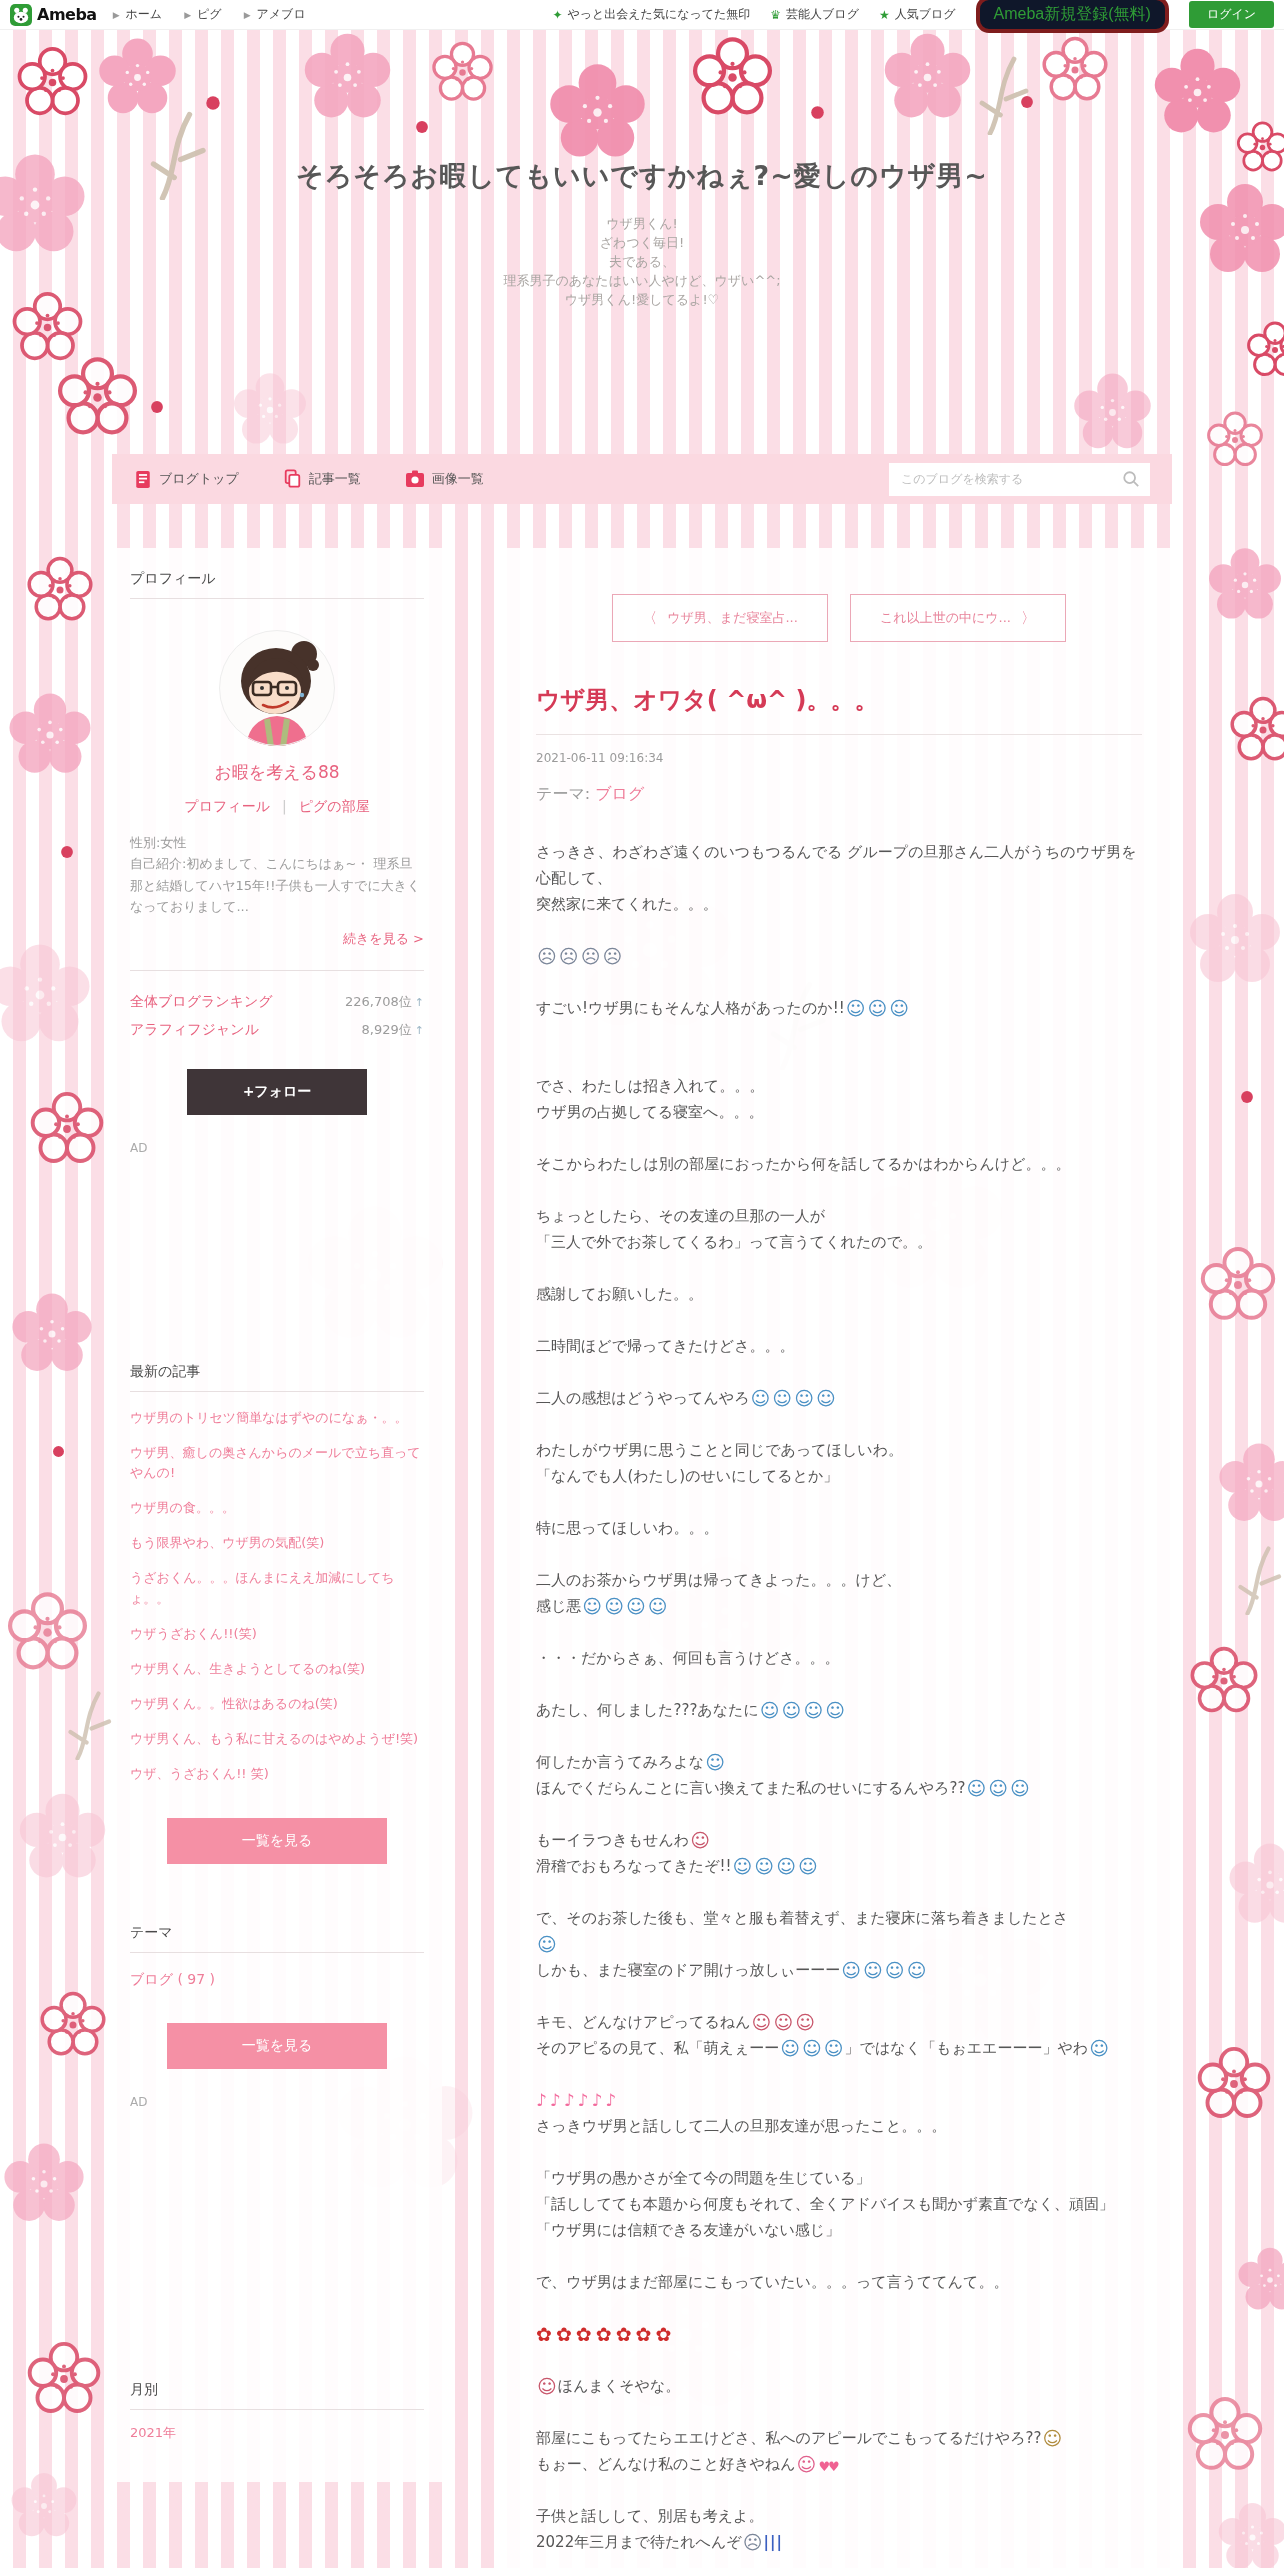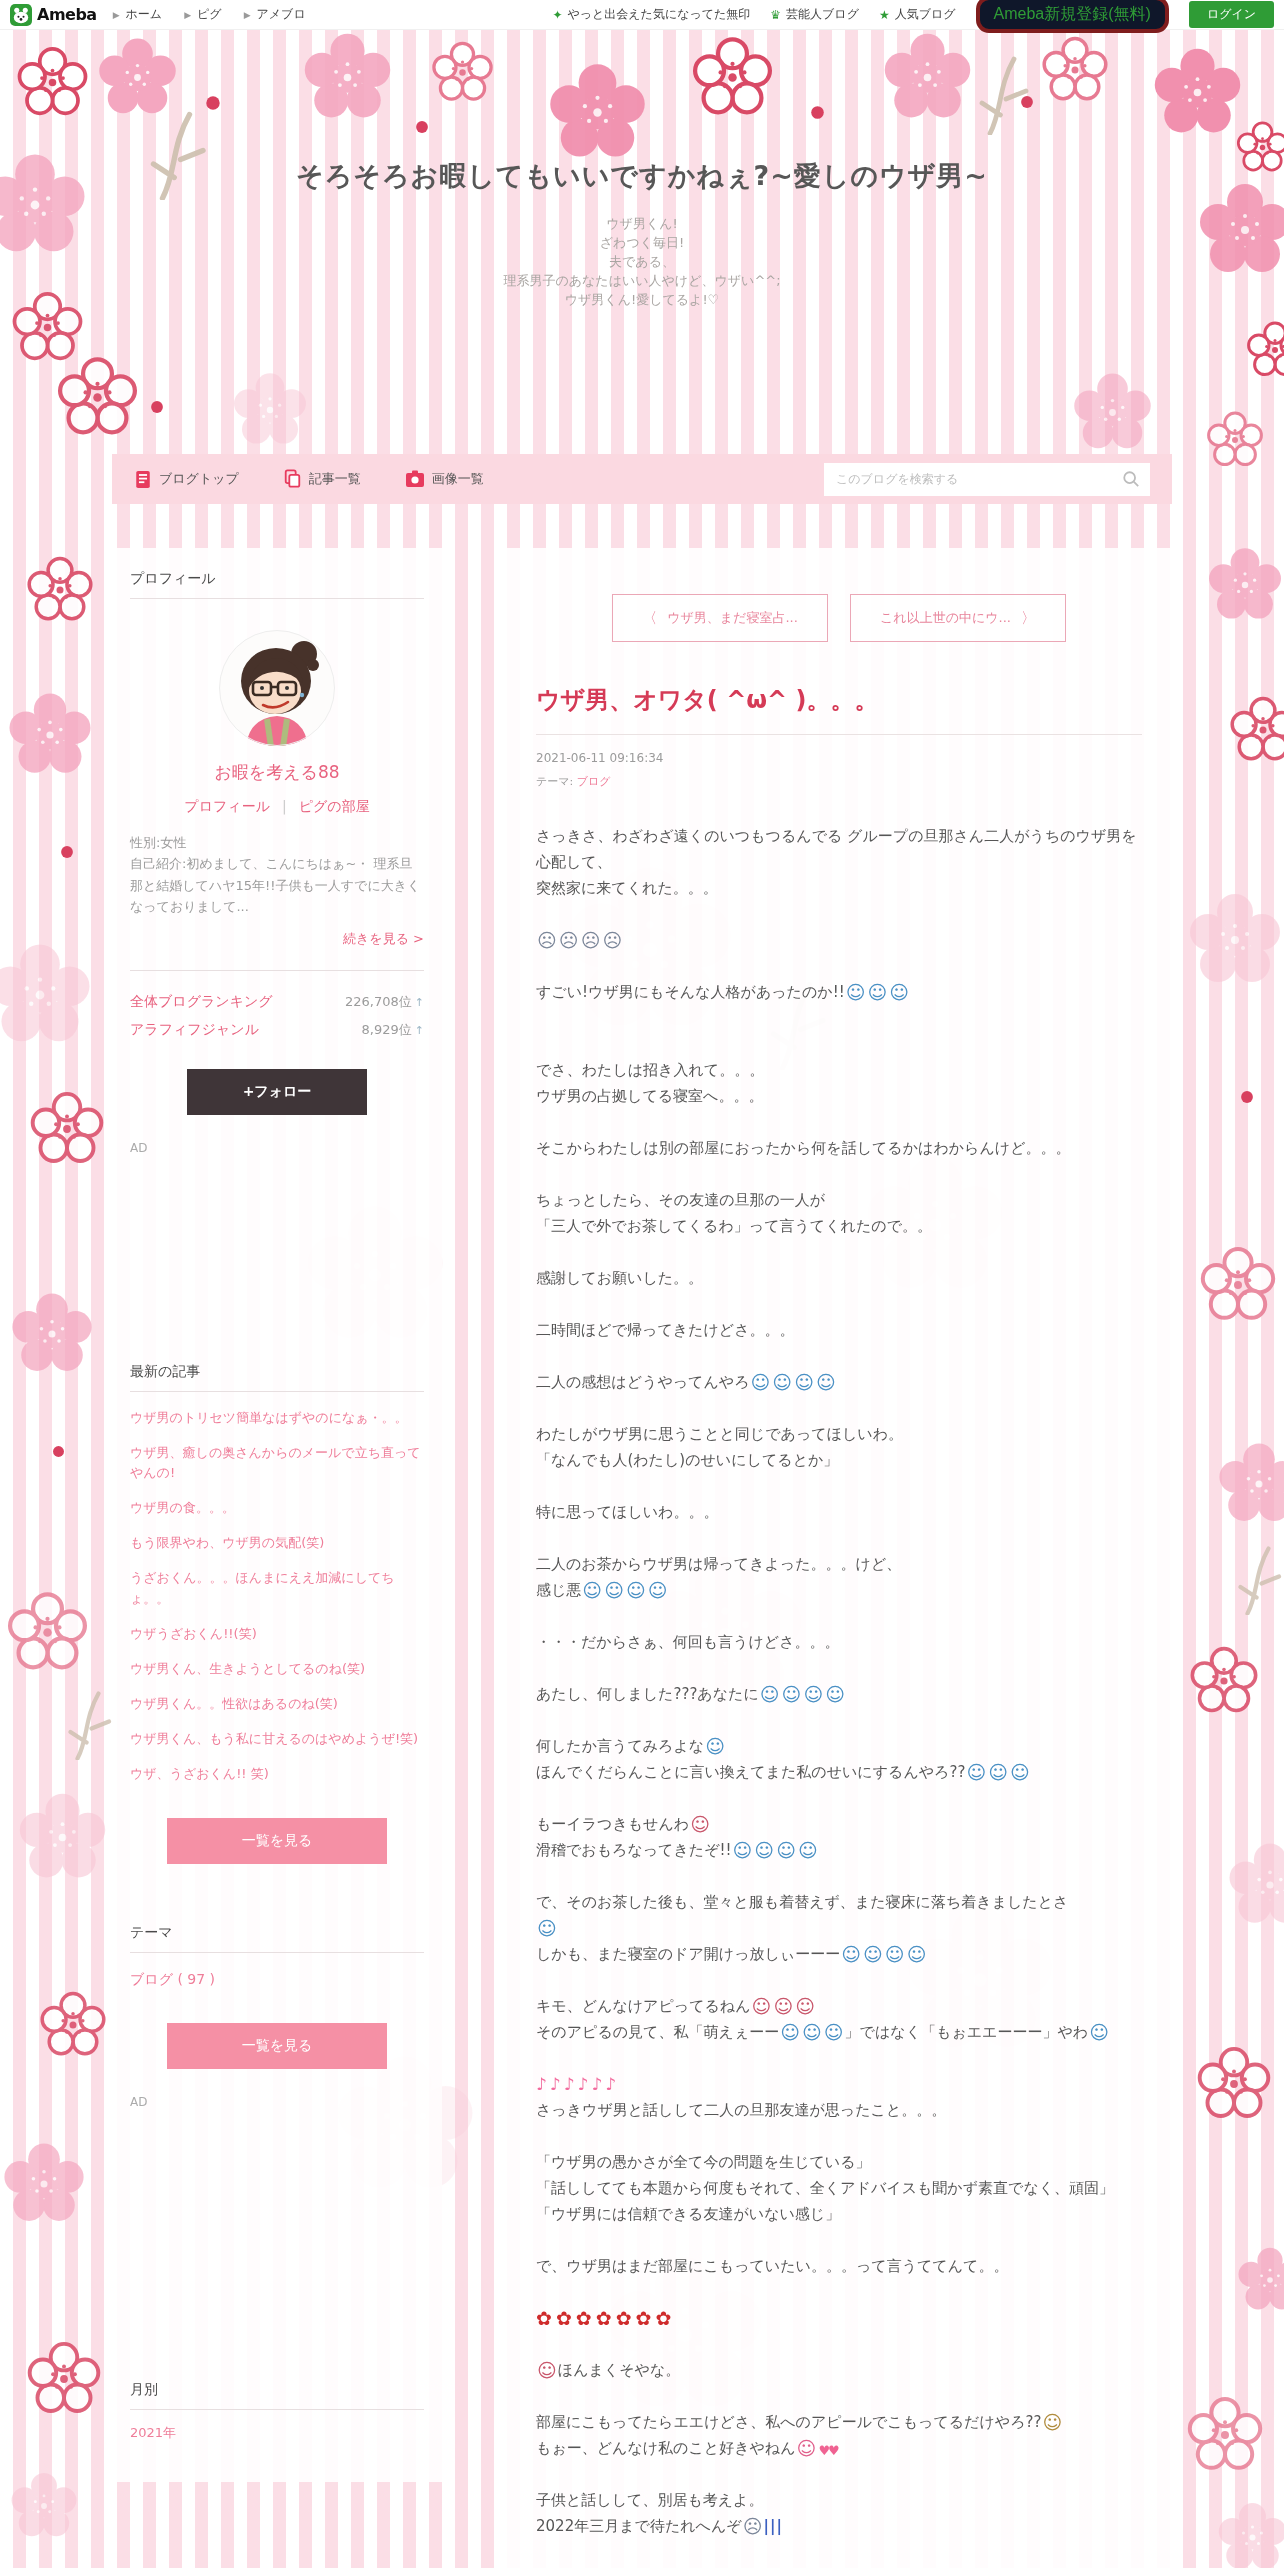--- a/index.html
+++ b/index.html
@@ -27,21 +27,21 @@
   
   .header{position:relative;z-index:1;height:424px;text-align:center;}
   .header-title{padding-top:128px;font-size:27px;font-weight:bold;color:#575757;letter-spacing:1px;cursor:pointer;}
   .header-desc{margin-top:20px;font-size:13px;color:#a9a5a2;line-height:19px;}
 
   
   .blognav{position:relative;z-index:2;width:1060px;margin:0 auto;height:50px;background:#fbd9e1;
     display:flex;align-items:center;box-sizing:border-box;padding:0 22px;gap:44px;}
   .bn-item{display:flex;align-items:center;gap:7px;font-size:13px;color:#555;cursor:pointer;}
   .bn-item svg{display:block;}
-  .bn-search{margin-left:auto;width:326px;height:33px;background:#fff;display:flex;align-items:center;
+  .bn-search{margin-left:auto;width:261px;height:33px;background:#fff;display:flex;align-items:center;
     padding:0 10px;box-sizing:border-box;}
   .bn-search input{flex:1;border:none;outline:none;font-size:12px;color:#555;
     font-family:"DejaVu Sans","Liberation Sans",sans-serif;}
   .bn-search input::placeholder{color:#bdbdbd;}
 
   
   .content{position:relative;z-index:1;display:flex;gap:64px;width:1060px;margin:44px auto 0;align-items:flex-start;}
   .sidebar{width:330px;box-sizing:border-box;background:rgba(255,255,255,.9);padding:22px 18px 40px;}
   .main{flex:1;box-sizing:border-box;background:rgba(255,255,255,.9);padding:46px 30px 30px;min-height:1990px;}
 
@@ -76,21 +76,21 @@
   .monthly-head{margin-top:34px;}
 
   
   .post-nav{display:flex;justify-content:center;gap:22px;}
   .post-nav a{display:flex;align-items:center;justify-content:center;gap:10px;width:214px;height:46px;
     border:1px solid #eba7b6;color:#e8849b;font-size:13px;text-decoration:none;background:rgba(255,255,255,.55);cursor:pointer;}
   .chev{font-size:15px;}
   .post-title{margin:42px 0 0;font-size:24px;color:#d53a56;font-weight:bold;cursor:pointer;}
   .post-div{border:none;border-top:1px solid #eae2e2;margin:18px 0 16px;}
   .post-date{font-size:12px;color:#9b9b9b;}
-  .post-theme{font-size:11px;color:#9b9b9b;margin-top:9px;}
+  .post-theme{font-size:16px;color:#9b9b9b;margin-top:19px;}
   .post-theme a{color:#ef7d99;text-decoration:none;cursor:pointer;}
   .post-body{margin-top:34px;font-size:15px;color:#565656;}
   .post-line{margin:0;min-height:26px;line-height:26px;}
   .post-line.notes{color:#f2699c;font-size:17px;letter-spacing:3px;}
   .post-line.flowers{color:#cf2b2b;font-size:19px;letter-spacing:4px;}
   .e{display:inline-block;font-size:19px;line-height:1;vertical-align:-2px;margin:0 1px;}
   .e.laugh{color:#4a90c4;}
   .e.shock{color:#7b8699;}
   .e.tongue{color:#c8566b;}
   .e.smirk{color:#b08c3e;}

